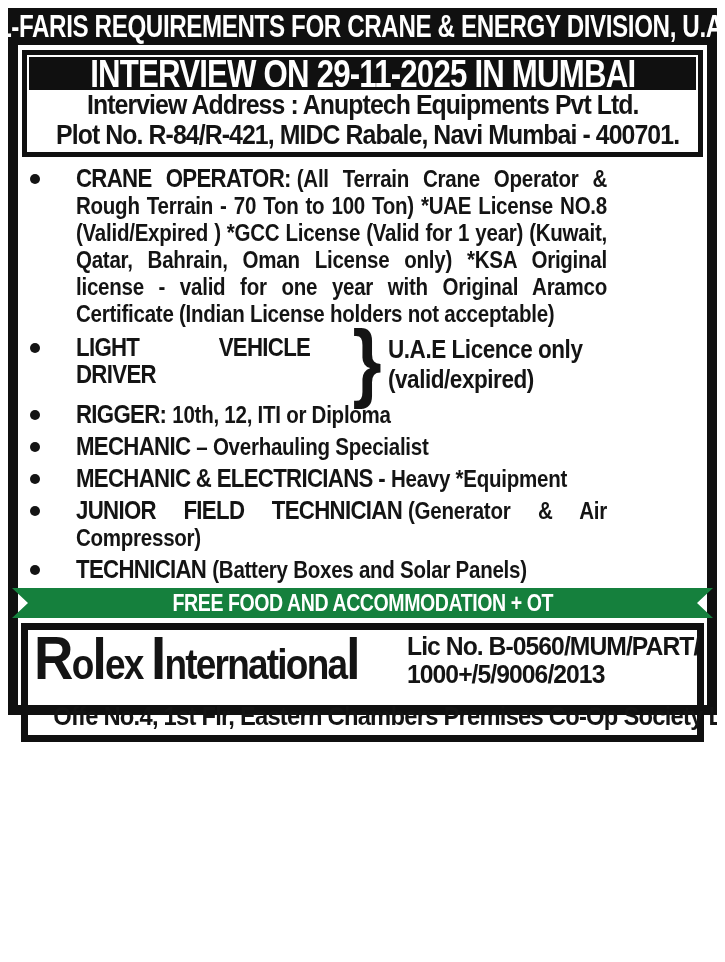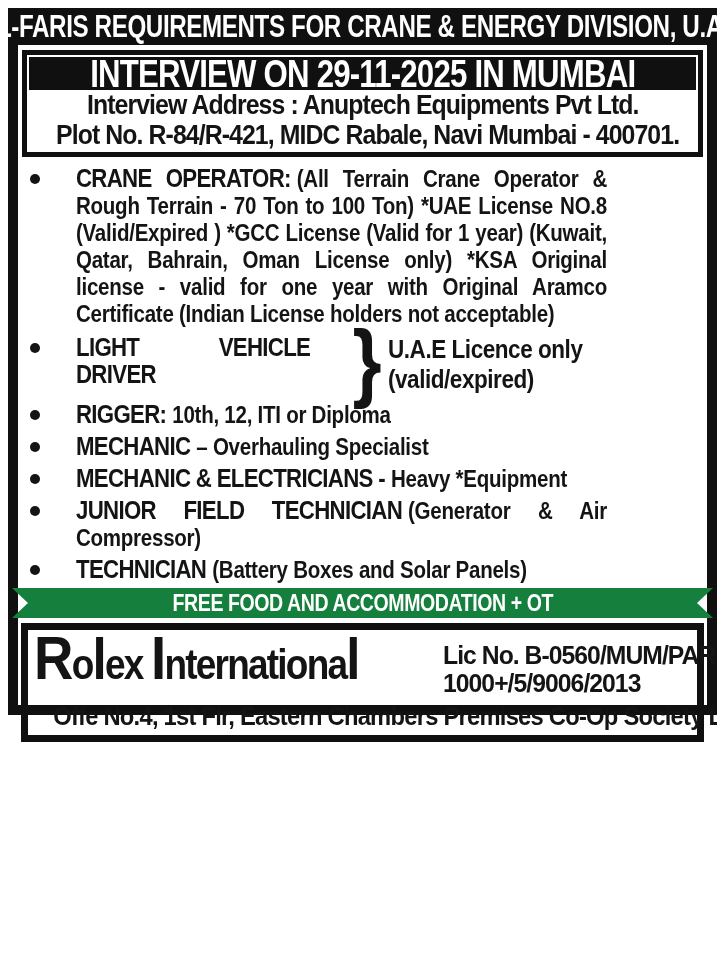--- a/index.html
+++ b/index.html
@@ -77,21 +77,21 @@
     clip-path:polygon(0 0,100% 0,calc(100% - 16px) 50%,100% 100%,0 100%,16px 50%);
   }
   .ribbon .txt{
     font-weight:bold;font-size:23px;white-space:nowrap;display:inline-block;
     transform:scaleX(0.85);letter-spacing:-0.5px;
   }
   
   .agency-box{
     border:7px solid #101010;margin:0 -1px;padding:2px 4px 4px 4px;text-align:center;
   }
-  .agency-top{display:flex;align-items:flex-end;justify-content:flex-start;padding:0 0 2px 2px;gap:36px;}
+  .agency-top{display:flex;align-items:flex-start;justify-content:flex-start;padding:0 0 2px 2px;}
   .logo{
     white-space:nowrap;font-weight:bold;letter-spacing:-2px;line-height:52px;
     display:inline-block;transform:scaleX(0.88);transform-origin:0 100%;flex:0 0 auto;
   }
   .logo .xl{font-size:62px;}
   .logo .md{font-size:42px;}
   .logo .tall{font-size:58px;}
   .lic{
     text-align:left;font-weight:bold;font-size:26px;line-height:28px;
     letter-spacing:-1px;margin-left:4px;padding-bottom:3px;white-space:nowrap;

